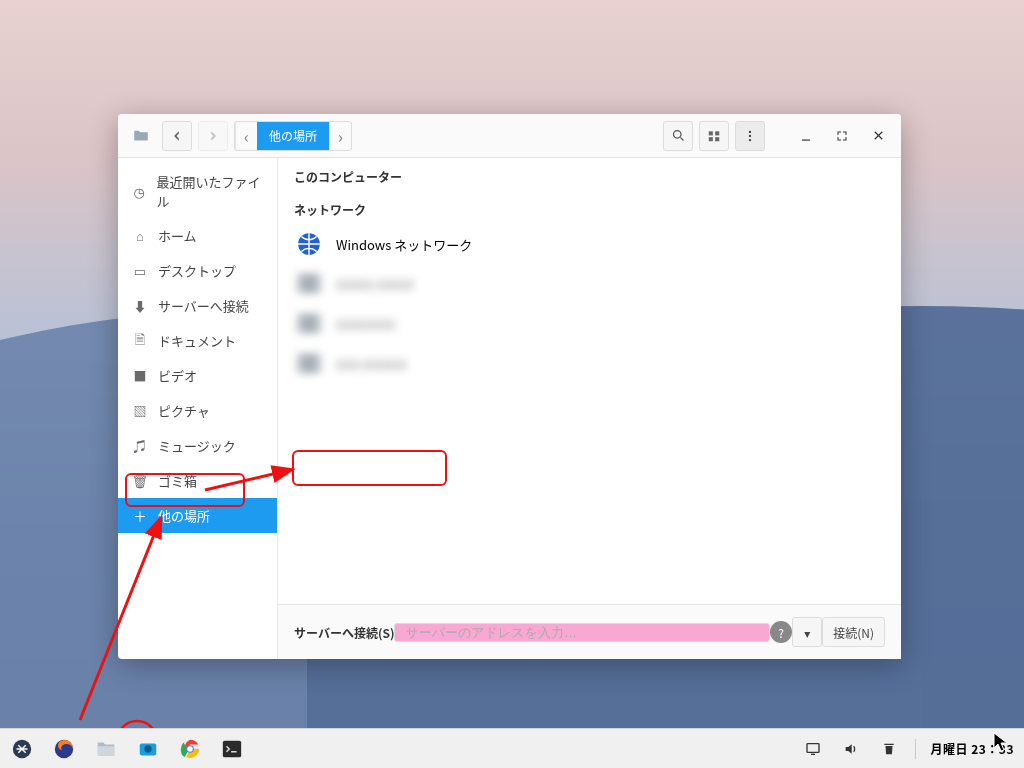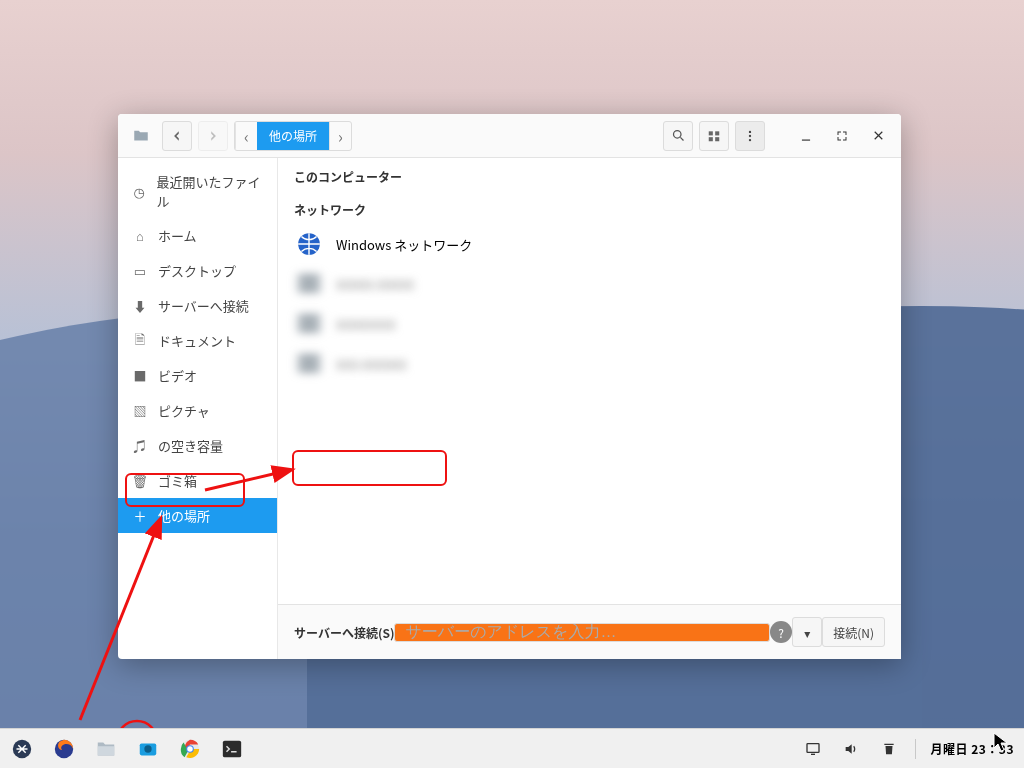--- a/index.html
+++ b/index.html
@@ -65,21 +65,21 @@
     .blur { filter: blur(4px); color:#888; }
     .blur .ic svg { filter: blur(2px); }
 
     .footer {
       border-top:1px solid #e3e3e3; padding:12px 16px;
       display:flex; align-items:center; background:#fafafa;
     }
     .footer .lbl { font-size:12px; font-weight:bold; color:#333; white-space:nowrap;}
     .footer input {
       flex:1; height:19px; border:1px solid #dcdcdc; border-radius:3px;
-      padding:0 10px; font-size:16px; color:#333; background:#f97316;
+      padding:0 10px; font-size:13px; color:#333; background:#f9a8d4;
     }
     .footer input::placeholder{ color:#aaa;}
     .fbtn { height:30px; min-width:30px; border:1px solid #dcdcdc; border-radius:3px; background:#f6f6f6; display:flex; align-items:center; justify-content:center; padding:0 10px; font-size:12px; color:#444; cursor:pointer;}
 
     
     .ann-box { position:absolute; border:2px solid #e11; border-radius:6px; z-index:45; pointer-events:none;}
     .arrow-svg { position:absolute; z-index:46; pointer-events:none; }
 
     
     svg { display:block; }
@@ -180,21 +180,21 @@
         <div class="sb-item">
             <span class="sb-ico">■</span>
             <span>ビデオ</span>
           </div>
         <div class="sb-item">
             <span class="sb-ico">▧</span>
             <span>ピクチャ</span>
           </div>
         <div class="sb-item">
             <span class="sb-ico">♫</span>
-            <span>の空き容量</span>
+            <span>ミュージック</span>
           </div>
         <div class="sb-item">
             <span class="sb-ico">🗑</span>
             <span>ゴミ箱</span>
           </div>
         <div class="sb-item active">
             <span class="sb-ico">＋</span>
             <span>他の場所</span>
           </div>
       </div>

